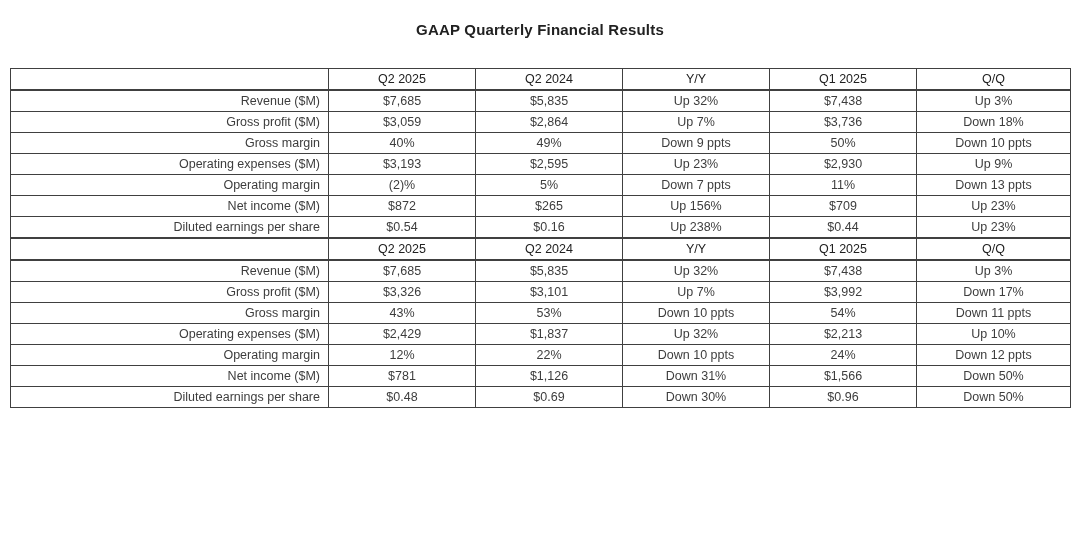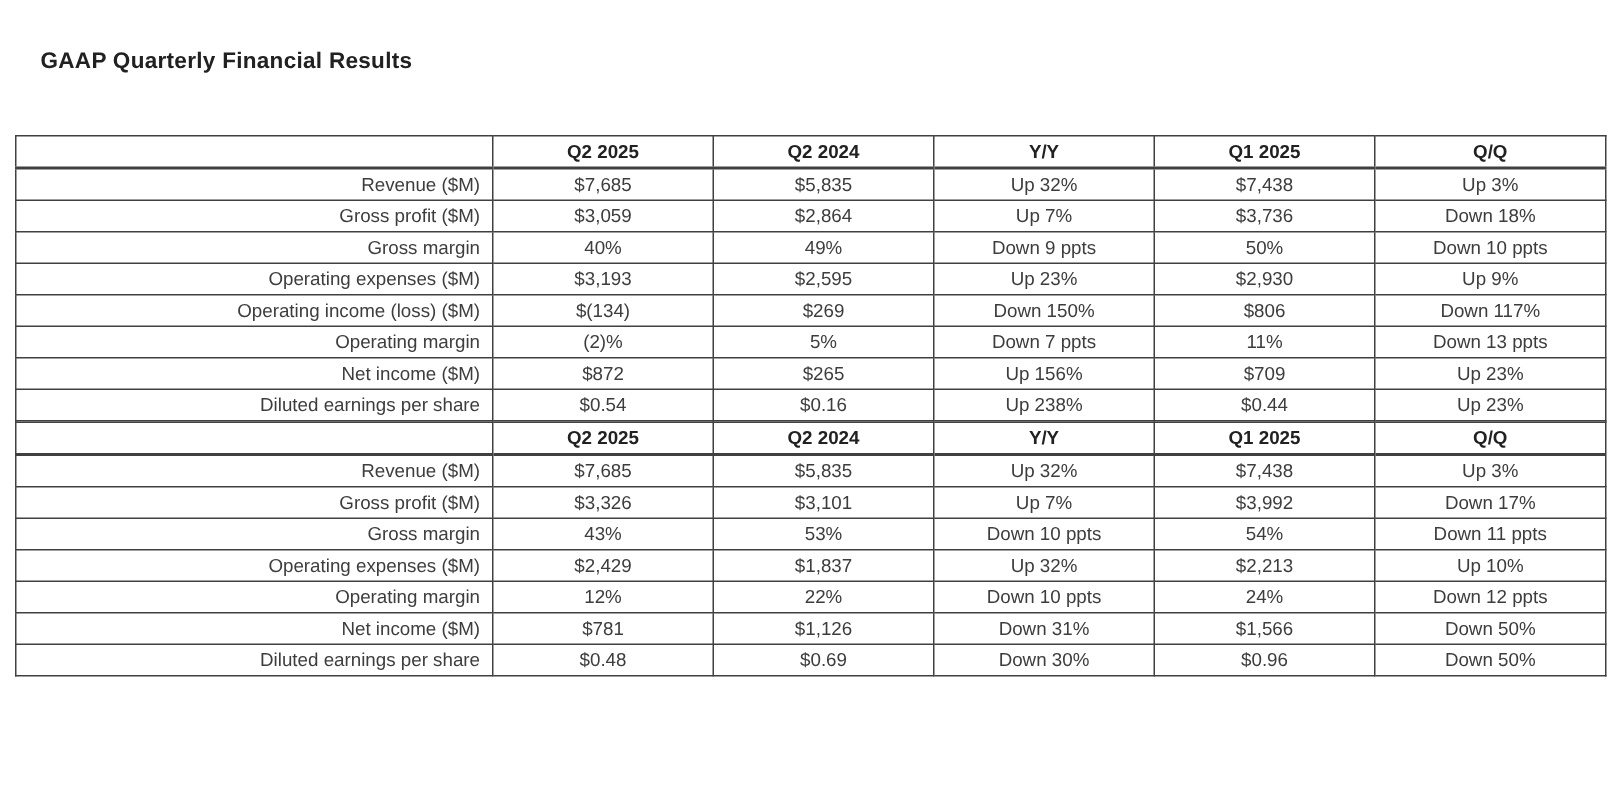--- a/index.html
+++ b/index.html
@@ -16,25 +16,26 @@
     font-family: "Liberation Sans", "DejaVu Sans", sans-serif;
   }
   .page {
     width: 1080px;
     height: 535px;
     background: var(--bg);
     padding: 0 10px;
     overflow: hidden;
   }
   .table-title {
+    text-align: center;
     font-size: 15px;
     font-weight: bold;
     color: var(--heading);
     letter-spacing: 0.2px;
-    margin: 17px;
+    margin: 6px;
     padding: 0;
   }
   .section-gaap .table-title { padding-top: 15px; padding-bottom: 24px; }
   .section-nongaap .table-title { padding-top: 42px; padding-bottom: 24px; }
   table.results-table {
     border-collapse: collapse;
     table-layout: fixed;
     width: 1060px;
     font-size: 12.5px;
     color: var(--text);
@@ -42,21 +43,21 @@
   table.results-table th,
   table.results-table td {
     border: 1px solid var(--border);
     padding: 2px 8px;
     height: 21px;
     line-height: 16px;
     overflow: hidden;
     white-space: nowrap;
   }
   table.results-table thead th {
-    font-weight: bold;
+    font-weight: normal;
     color: var(--heading);
     border-bottom-width: 2px;
   }
   table.results-table th:nth-child(1) { width: 318px; }
   table.results-table th:nth-child(2),
   table.results-table th:nth-child(3),
   table.results-table th:nth-child(4),
   table.results-table th:nth-child(5) { width: 147px; }
   table.results-table th:nth-child(6) { width: 154px; }
   table.results-table td { text-align: center; }
@@ -107,28 +108,20 @@
           </tr>
           <tr>
             <td>Operating expenses ($M)</td>
             <td>$3,193</td>
             <td>$2,595</td>
             <td>Up 23%</td>
             <td>$2,930</td>
             <td>Up 9%</td>
           </tr>
           <tr>
-            <td>Operating income (loss) ($M)</td>
-            <td>$(134)</td>
-            <td>$269</td>
-            <td>Down 150%</td>
-            <td>$806</td>
-            <td>Down 117%</td>
-          </tr>
-          <tr>
             <td>Operating margin</td>
             <td>(2)%</td>
             <td>5%</td>
             <td>Down 7 ppts</td>
             <td>11%</td>
             <td>Down 13 ppts</td>
           </tr>
           <tr>
             <td>Net income ($M)</td>
             <td>$872</td>

